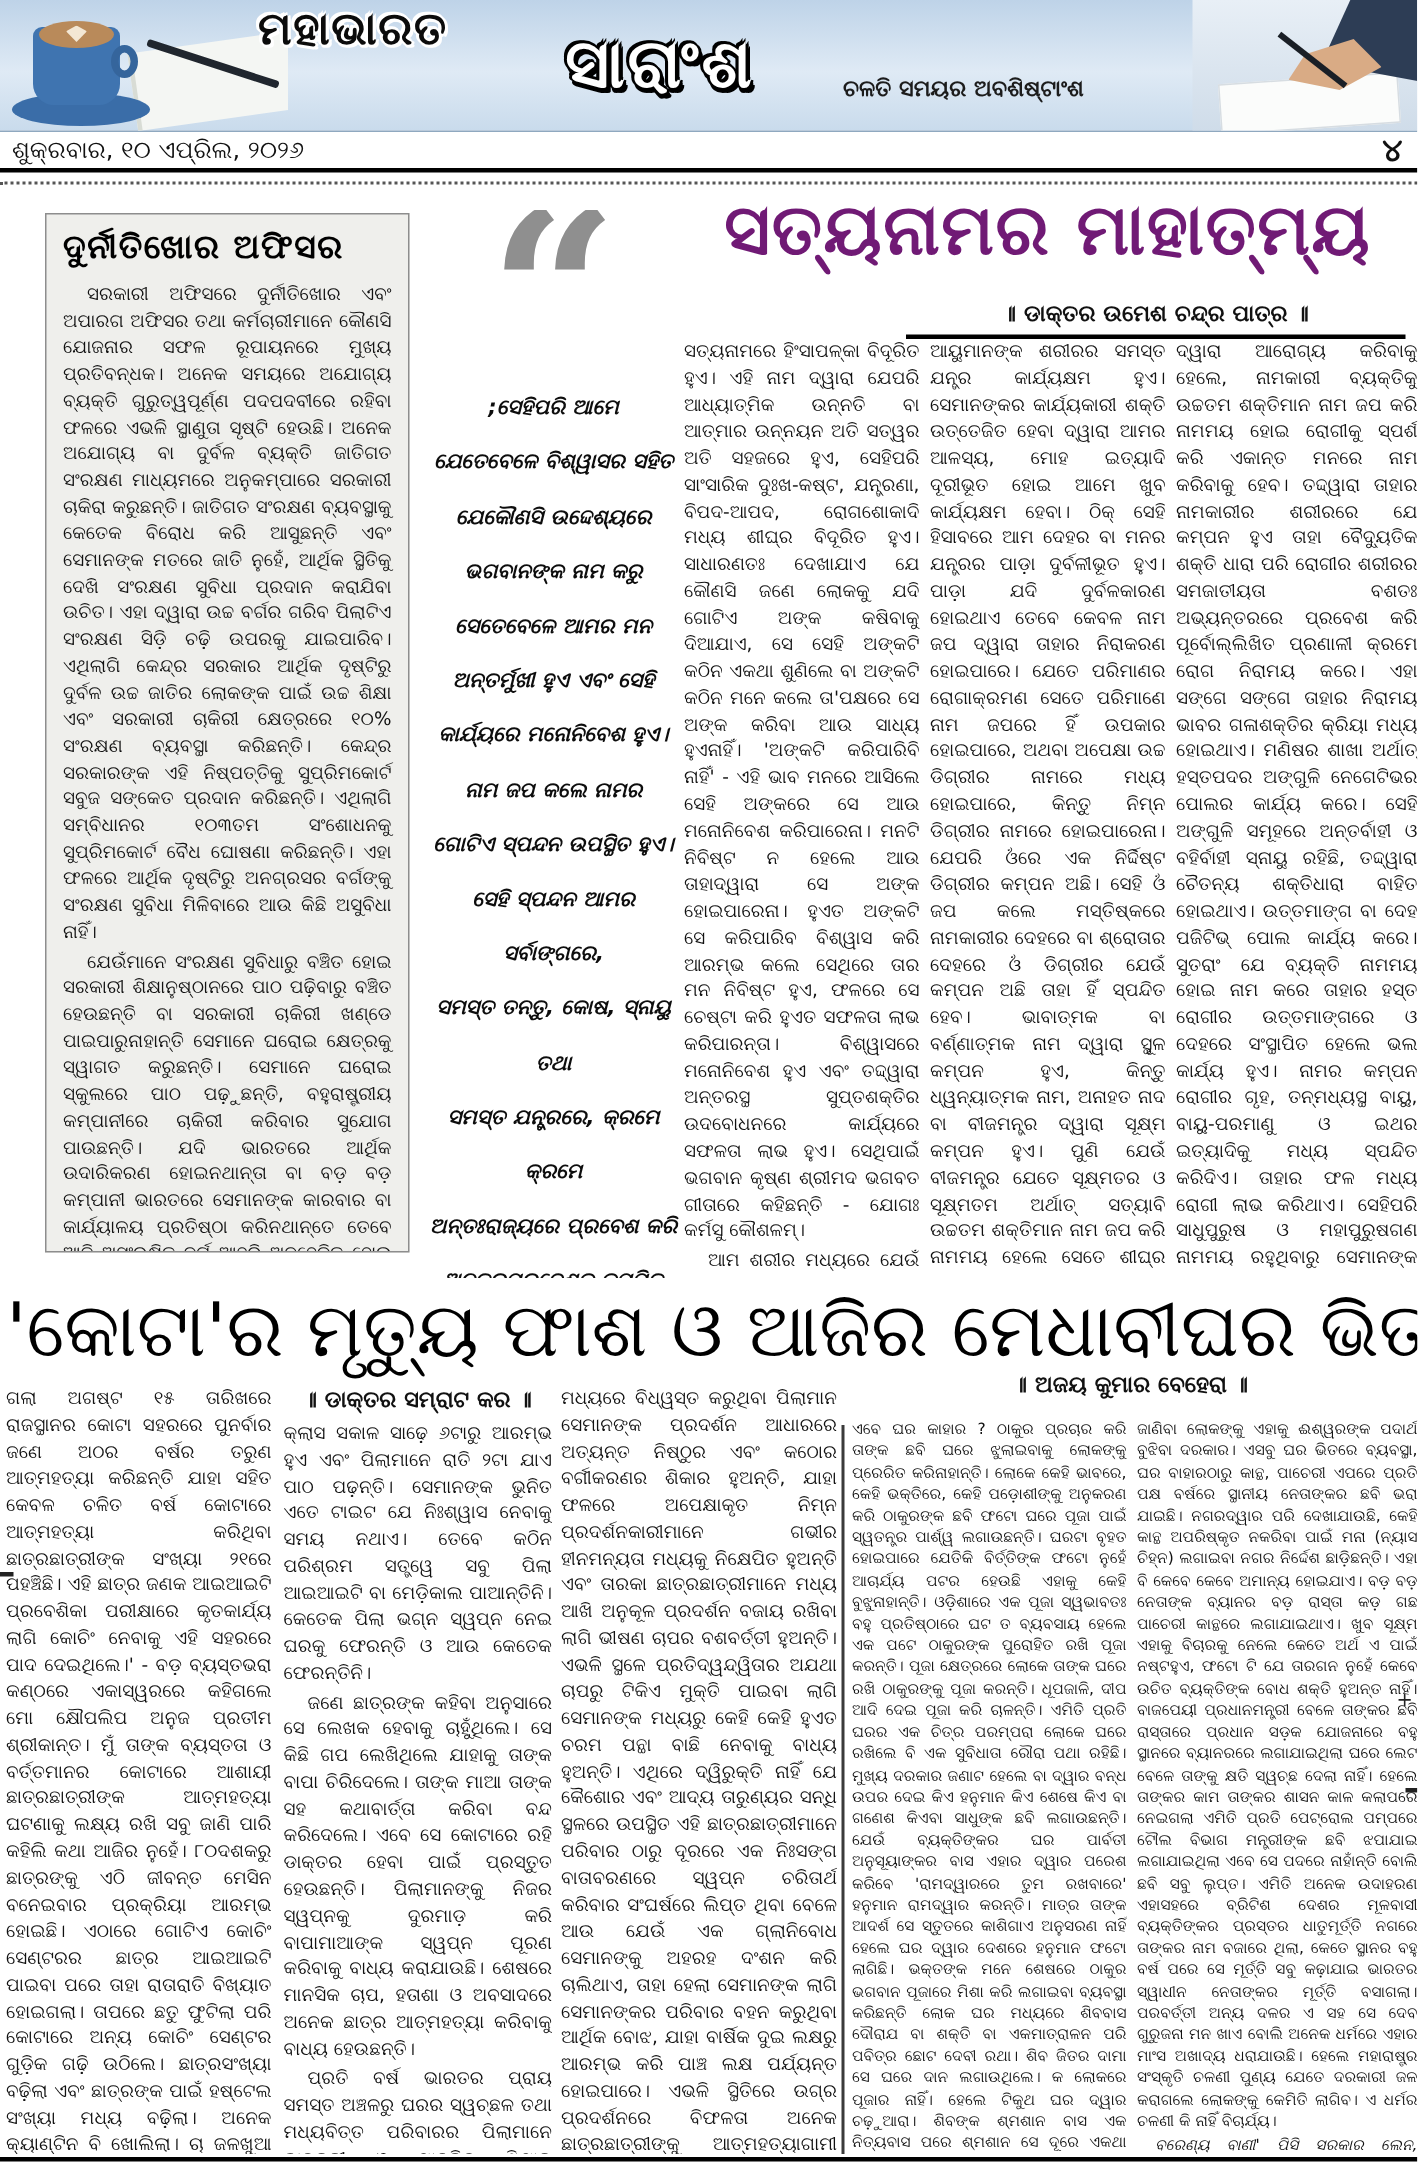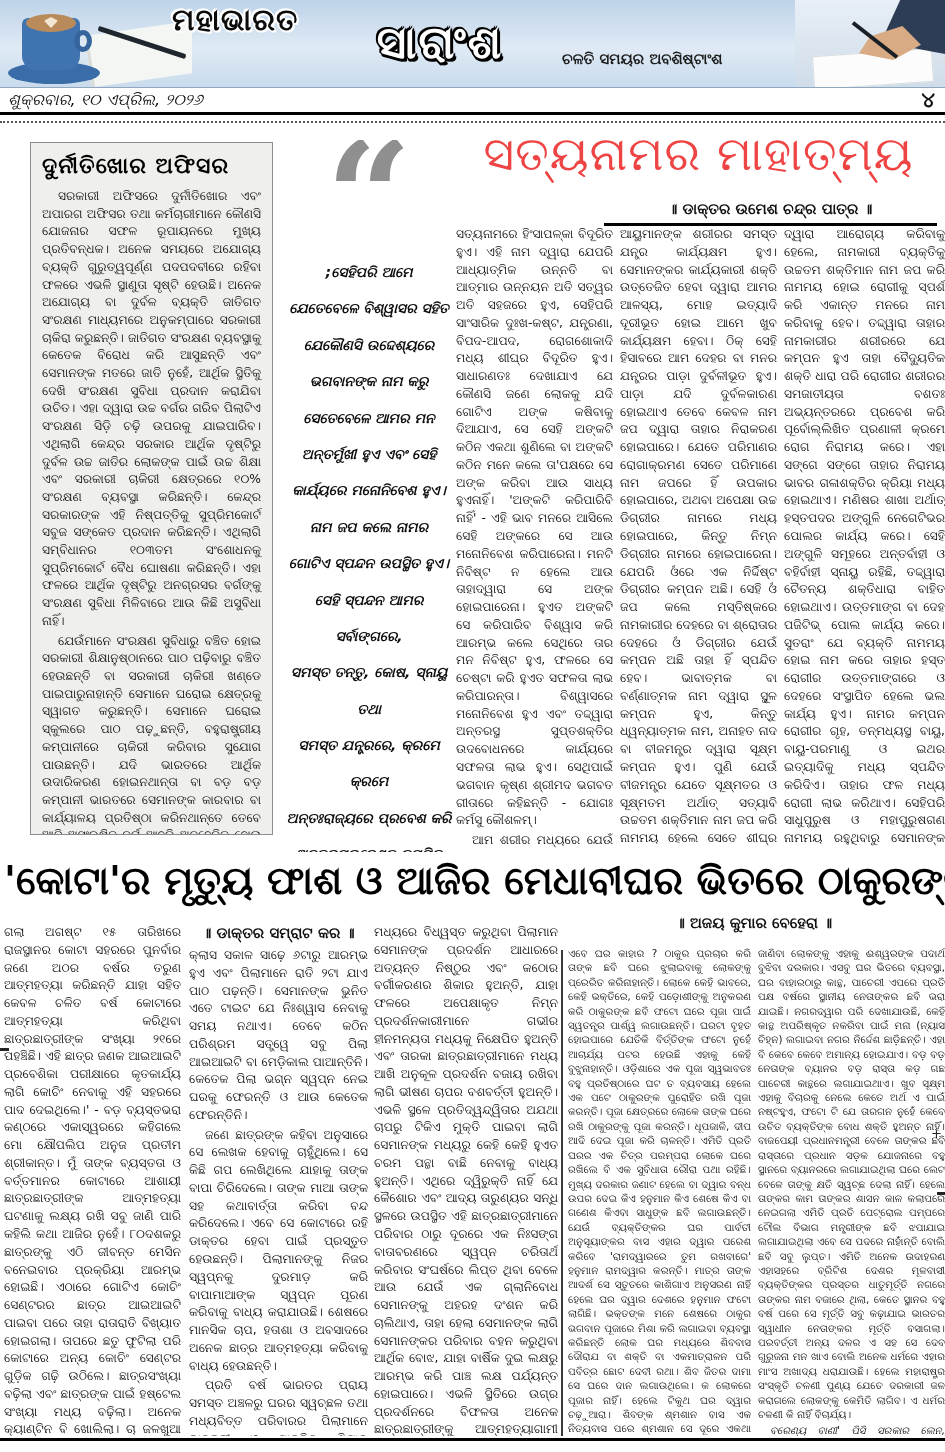--- a/index.html
+++ b/index.html
@@ -30,47 +30,47 @@
   .hand { position:absolute; left:64px; top:26px; width:62px; height:34px; background:#d9ab85; clip-path: polygon(18% 30%, 70% 0, 100% 55%, 55% 100%, 0 80%); }
   .pen2 { position:absolute; left:52px; top:38px; width:56px; height:4px; background:#1a1f26; transform:rotate(38deg); }
   .brand { position:absolute; left:172px; top:2px; font-size:30px; font-weight:800; letter-spacing:1px; color:#0b0b0b;
     text-shadow: -2px 0 0 #fff, 2px 0 0 #fff, 0 -2px 0 #fff, 0 2px 0 #fff, -2px -2px 0 #fff, 2px 2px 0 #fff; }
   .masthead-title { position:absolute; left:320px; top:16px; width:240px; text-align:center;
     font-size:45px; font-weight:800; color:#fff; letter-spacing:2px;
     text-shadow: -2px 0 0 #000, 2px 0 0 #000, 0 -2px 0 #000, 0 3px 0 #000, -2px -2px 0 #000, 2px 2px 0 #000, 3px 3px 0 #000; }
   .masthead-sub { position:absolute; left:562px; top:50px; font-size:15px; font-weight:700; color:#1c1c1c; }
   
   .dateline { position:absolute; left:0; top:90px; width:945px; height:22px; }
-  .date-text { position:absolute; left:8px; top:0; font-size:16px; font-weight:500;font-style:italic; }
+  .date-text { position:absolute; left:8px; top:0; font-size:16px; font-weight:500; }
   .page-number { position:absolute; right:10px; top:-2px; font-size:21px; font-weight:700; }
   .rule-solid { position:absolute; left:0; top:112px; width:945px; height:3px; background:#000; }
   .rule-dotted { position:absolute; left:0; top:121px; width:945px; height:0; border-top:2px dotted #555; }
   
   .left-box { position:absolute; left:30px; top:142px; width:243px; height:693px;
     background:#efefec; border:1px solid #8d8d8d; padding:8px 11px; overflow:hidden; }
   .left-box-title { font-size:22px; font-weight:800; letter-spacing:1px; margin:2px 0 10px 0; color:#000; }
   .left-box .body p { font-size:12.3px; line-height:1.44; text-align:justify; text-indent:16px; margin-bottom:2px; }
   
   .quote-col { position:absolute; left:281px; top:140px; width:176px; height:712px; overflow:hidden; text-align:center; }
   .quote-glyph { font-family:"DejaVu Serif", serif; font-size:150px; line-height:0.75; height:96px; color:#8f8f8f; font-weight:700; }
   .quote-text { margin-top:18px; font-size:14px; font-weight:700; font-style:italic; line-height:2.6; white-space:pre-line; color:#0d0d0d; }
   
   .main-title { position:absolute; left:452px; top:126px; width:493px; text-align:center;
-    font-size:47px; font-weight:400; letter-spacing:1px; white-space:nowrap; color:#ef4444; }
+    font-size:47px; font-weight:700; letter-spacing:1px; white-space:nowrap; color:#701a75; }
   .main-byline { position:absolute; left:604px; top:200px; width:333px; text-align:center;
     font-size:15px; font-weight:700; padding-bottom:5px; border-bottom:3px solid #000; }
   .body-col { position:absolute; overflow:hidden; }
   .body-col p { font-size:12.3px; line-height:1.445; text-align:justify; text-indent:16px; margin-bottom:2px; }
   .body-col p:first-child { text-indent:0; }
   .m-col1 { left:456px; top:226px; width:157px; height:622px; }
   .m-col2 { left:620px; top:226px; width:157px; height:622px; }
   .m-col3 { left:784px; top:226px; width:161px; height:622px; }
   
   .bottom-headline { position:absolute; left:4px; top:858px; width:938px; display:flex; justify-content:space-between; }
-  .bh-left, .bh-right { font-size:39px; font-weight:700; white-space:nowrap; color:#000;text-align:right; }
+  .bh-left, .bh-right { font-size:50px; font-weight:400; white-space:nowrap; color:#000;text-align:right; }
   .br-byline { position:absolute; left:565px; top:914px; width:378px; text-align:center; font-size:15px; font-weight:700; }
   .bl-col1 { left:4px;   top:924px; width:177px; height:512px; }
   .bl-col2 { left:189px; top:924px; width:179px; height:512px; }
   .bl-col3 { left:374px; top:924px; width:184px; height:512px; }
   .col-byline { text-align:center; font-size:15px; font-weight:700; margin-bottom:5px; }
   .credit { font-size:12.3px; line-height:1.44; font-style:italic; text-align:justify; text-indent:16px; margin-top:2px; }
   .v-divider { position:absolute; left:561px; top:950px; width:2px; height:486px; background:#3a3a3a; }
   .br-col1 { left:568px; top:946px; width:183px; height:490px; }
   .br-col2 { left:758px; top:946px; width:187px; height:490px; }
   .small-col p { font-size:10.3px; line-height:1.4; text-align:justify; text-indent:12px; margin-bottom:2px; }

